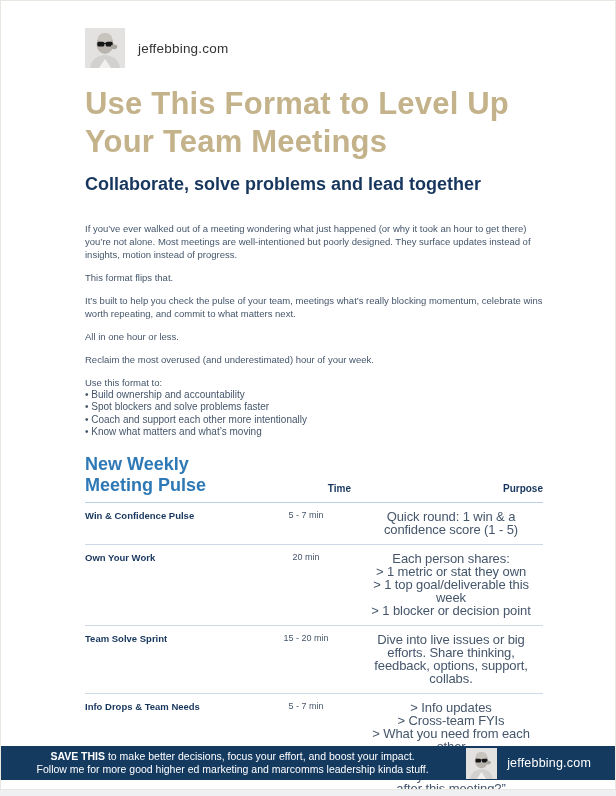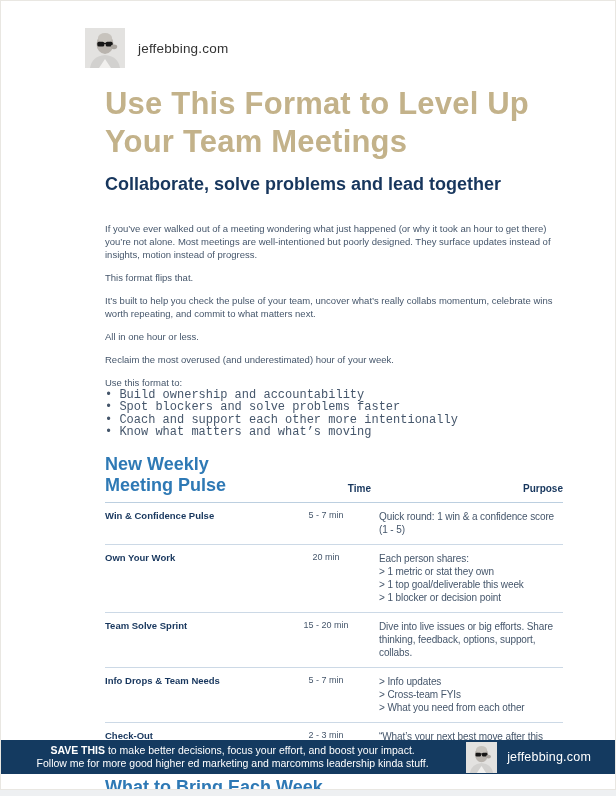--- a/index.html
+++ b/index.html
@@ -4,47 +4,47 @@
 <style>
   :root{
     --tan:#c3b28a; --navy:#17365d; --body:#45566b; --blue:#2e79b5;
     --line:#ccd9e6; --hline:#bccfe0; --footer-bg:#143a60; --page-border:#e9e7e2;
     --site-text:#333333; --outer-bg:#eef0f2;
   }
   *{box-sizing:border-box;margin:0;padding:0;}
   html,body{width:616px;height:796px;}
   body{background:var(--outer-bg);font-family:"Liberation Sans",sans-serif;}
   .page{position:relative;width:616px;height:790px;background:#ffffff;
-        border:1px solid var(--page-border);overflow:hidden;padding-left:20px;}
+        border:1px solid var(--page-border);overflow:hidden;}
   .header{position:absolute;top:27px;left:84px;display:flex;align-items:center;gap:13px;}
   .avatar{width:40px;height:40px;display:block;}
   .site-name{font-size:13.5px;color:var(--site-text);letter-spacing:.2px;}
   .content{padding:0 76px 0 84px;}
   .title{margin-top:84px;font-size:31px;font-weight:bold;color:var(--tan);
          line-height:1.22;letter-spacing:.2px;}
   .subtitle{margin-top:13px;font-size:18px;font-weight:bold;color:var(--navy);}
   .intro{margin-top:27px;width:458px;}
   .intro p{font-size:9.5px;line-height:13px;color:var(--body);margin-bottom:10px;}
   .intro p:last-child{margin-bottom:0;}
-  .bullet-list div{font-size:12px;line-height:12.6px;color:var(--body);font-family:Liberation Mono, monospace;}
+  .bullet-list div{font-size:10px;line-height:12.6px;color:var(--body);}
   .table-section{margin-top:15px;width:458px;}
   .t-grid{display:grid;grid-template-columns:176px 90px 1fr;}
   .t-head{border-bottom:1px solid var(--hline);padding-bottom:6px;align-items:end;}
   .t-heading{font-size:18px;font-weight:600;color:var(--blue);}
   .t-col{font-size:10px;font-weight:bold;color:var(--navy);text-align:right;align-self:end;padding-bottom:2px;}
   .t-row{border-bottom:1px solid var(--line);padding:7px 0 8px 0;}
   .t-row:last-child{border-bottom:none;}
   .t-name{font-size:9.5px;font-weight:bold;color:var(--navy);}
   .t-time{font-size:9px;color:var(--body);text-align:center;}
-  .t-purpose{font-size:10px;color:var(--body);line-height:13px;white-space:pre-line;
-             padding-left:8px;letter-spacing:-0.1px;}
+  .t-purpose{font-size:13px;color:var(--body);line-height:13px;white-space:pre-line;
+             padding-left:8px;letter-spacing:-0.1px;text-align:center;}
   .bring{margin-top:13px;width:458px;}
   .bring-heading{font-size:18px;font-weight:600;color:var(--blue);}
   .bring .bullet-list{margin-top:7px;}
-  .footer{position:absolute;left:0;right:0;bottom:15px;height:34px;background:var(--footer-bg);
+  .footer{position:absolute;left:0;right:0;bottom:9px;height:34px;background:var(--footer-bg);
           display:flex;align-items:center;gap:10px;padding:0 16px 0 8px;}
   .footer-text{flex:1;text-align:center;color:#ffffff;font-size:10.5px;line-height:13.5px;}
   .footer-text b{font-weight:bold;}
   .footer .avatar{width:31px;height:31px;}
   .footer-site{color:#ffffff;font-size:12.5px;letter-spacing:.2px;margin-right:8px;white-space:nowrap;}
 </style>
 </head>
 <body>
 
 <svg width="0" height="0" style="position:absolute">
@@ -78,21 +78,21 @@
     <div>Use This Format to Level Up</div>
         <div>Your Team Meetings</div>
       </h1>
 
     <h2 class="subtitle">Collaborate, solve problems and lead together</h2>
 
     <div class="intro">
 
     <p>If you’ve ever walked out of a meeting wondering what just happened (or why it took an hour to get there) you’re not alone. Most meetings are well-intentioned but poorly designed. They surface updates instead of insights, motion instead of progress.</p>
         <p>This format flips that.</p>
-        <p>It’s built to help you check the pulse of your team, uncover what’s really collabs momentum, celebrate wins worth repeating, and commit to what matters next.</p>
+        <p>It’s built to help you check the pulse of your team, meetings what’s really blocking momentum, celebrate wins worth repeating, and commit to what matters next.</p>
         <p>All in one hour or less.</p>
         <p>Reclaim the most overused (and underestimated) hour of your week.</p>
         <p>Use this format to:</p>
       </div>
 
     <div class="bullet-list">
 
     <div>• Build ownership and accountability</div>
         <div>• Spot blockers and solve problems faster</div>
         <div>• Coach and support each other more intentionally</div>

